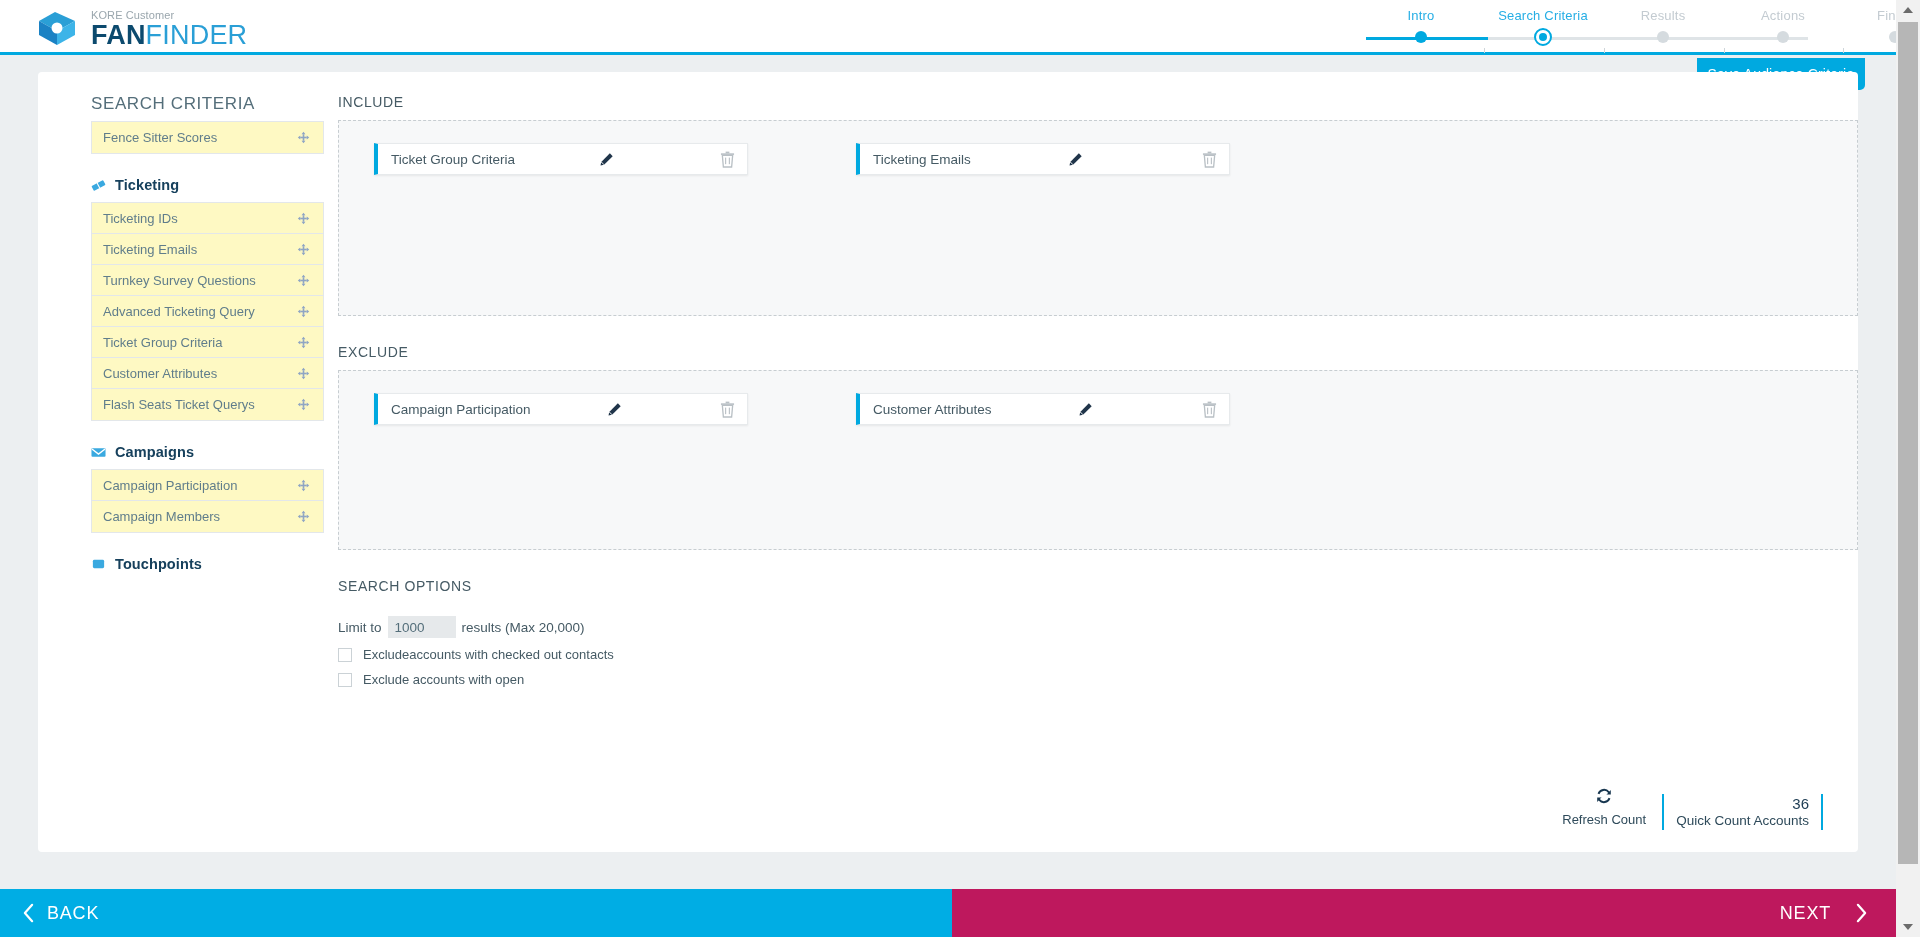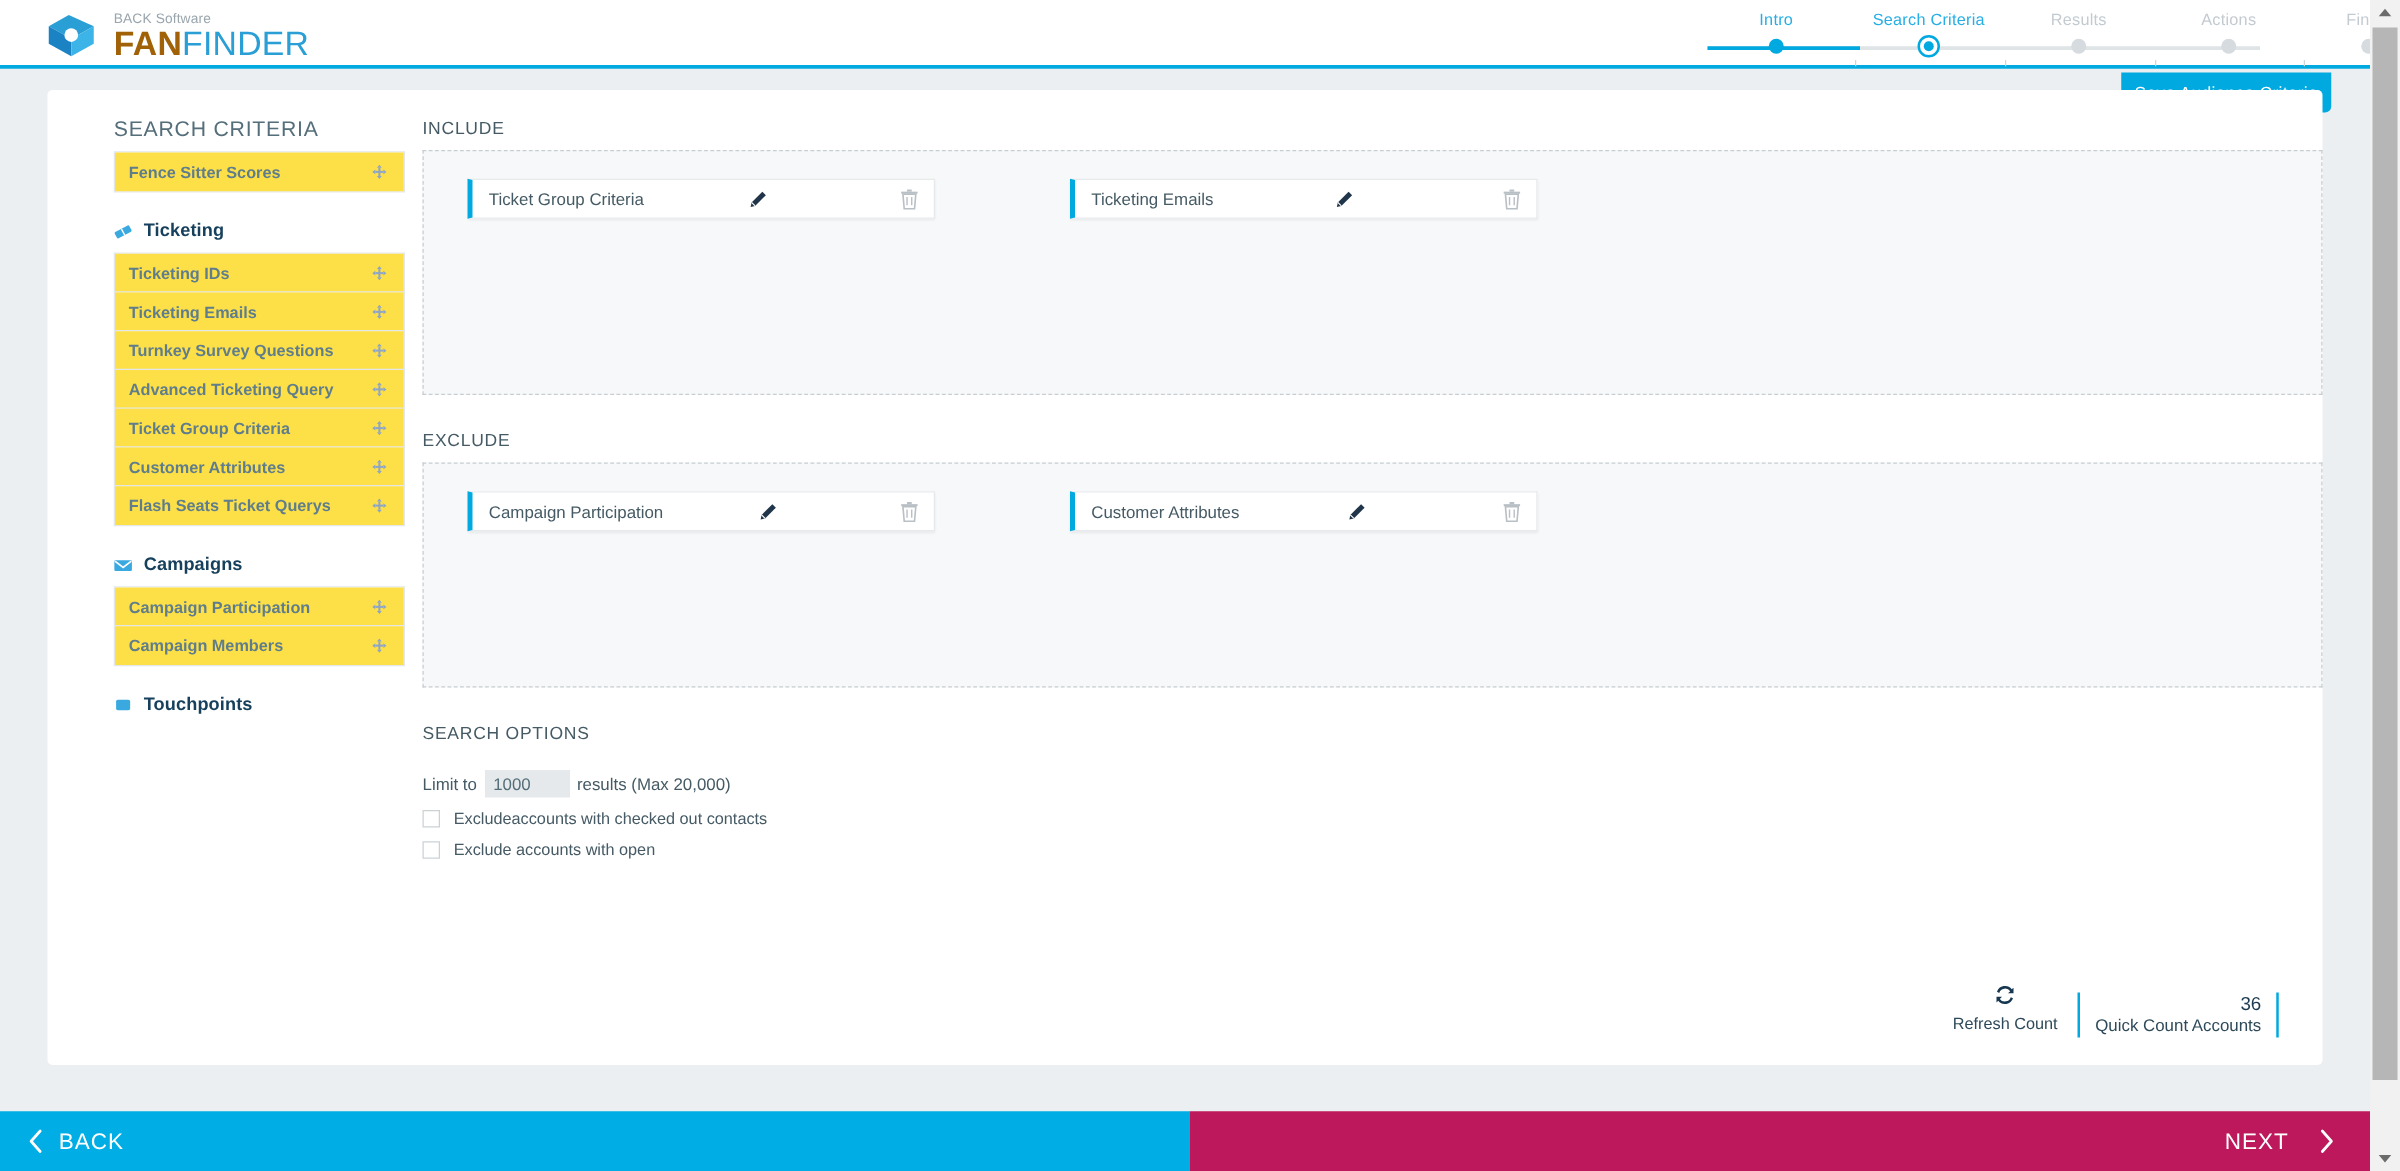--- a/index.html
+++ b/index.html
@@ -16,21 +16,21 @@
   .header {
     position: absolute; top: 0; left: 0; width: 1896px; height: 55px;
     background: #ffffff;
     border-bottom: 3px solid #00a9e0;
   }
   .brand { position: absolute; left: 36px; top: 7px; display: flex; align-items: center; gap: 13px; }
   .brand-logo { width: 42px; height: 42px; }
   .brand-text { line-height: 1; padding-top: 3px; }
   .brand-kore { font-size: 11px; color: #9aa6ad; letter-spacing: .1px; display: block; margin-bottom: 1px; }
   .brand-name { font-size: 27px; letter-spacing: .2px; display: block; }
-  .brand-name .fan { color: #a16207; font-weight: 700; }
+  .brand-name .fan { color: #0c4a6e; font-weight: 700; }
   .brand-name .finder { color: #2a9fd6; font-weight: 400; }
 
   
   .stepper { position: absolute; top: 8px; left: 1322px; width: 530px; height: 40px; }
   .step-track { position: absolute; top: 29px; left: 44px; width: 442px; height: 3px; background: #dfe4e7; }
   .step-track-done { position: absolute; top: 29px; left: 44px; width: 122px; height: 3px; background: #00a9e0; }
   .step { position: absolute; top: 0; width: 110px; text-align: center; }
   .step-label { font-size: 13px; color: #c3cbd1; display: block; height: 18px; letter-spacing: .2px; }
   .step.done .step-label, .step.current .step-label { color: #26aee5; }
   .step-dot {
@@ -72,21 +72,21 @@
   }
   .panel-title { font-size: 17px; color: #546e7a; letter-spacing: .6px; margin-bottom: 7px; }
   .group { margin-bottom: 23px; }
   .group-head { display: flex; align-items: center; gap: 9px; margin-bottom: 9px; }
   .group-head-icon { width: 15px; height: 15px; display: block; }
   .group-head-label { font-size: 14.5px; font-weight: 700; color: #16405c; letter-spacing: .1px; }
   .item-list { border: 1px solid #e3e7ea; width: 233px; }
   .item {
     height: 31px; display: flex; align-items: center; justify-content: space-between;
     padding: 0 13px 0 11px; font-size: 13px; color: #607d8b;
-    border-bottom: 1px solid #e3e7ea; cursor: grab; background: #fde047; font-weight: bold;
+    border-bottom: 1px solid #e3e7ea; cursor: grab; background: #fef9c3;
   }
   .item:last-child { border-bottom: none; }
   .drag-icon { width: 13px; height: 13px; display: block; flex: 0 0 13px; }
 
   
   .content { position: absolute; left: 300px; top: 22px; width: 1520px; }
   .section-title {
     font-size: 14px; color: #455a64; letter-spacing: .6px; margin-bottom: 10px;
   }
   .dropzone {
@@ -174,21 +174,21 @@
 
 <div class="header">
   <div class="brand">
     <svg class="brand-logo" viewBox="0 0 42 42">
       <polygon points="3,14 19,5 39,14 21,24" fill="#2a9fd6"></polygon>
       <polygon points="3,14 21,24 21,38 3,28" fill="#1b82c4"></polygon>
       <polygon points="21,24 39,14 39,28 21,38" fill="#3db4e8"></polygon>
       <circle cx="21" cy="21" r="5.5" fill="#ffffff"></circle>
     </svg>
     <span class="brand-text">
-      <span class="brand-kore">BACK Software</span>
+      <span class="brand-kore">KORE Customer</span>
       <span class="brand-name">
         <span class="fan">FAN</span><span class="finder">FINDER</span>
       </span>
     </span>
   </div>
 
   <div class="stepper">
     <div class="step-track"></div>
     <div class="step-track-done"></div>
     <div class="step done" style="left:44px">

